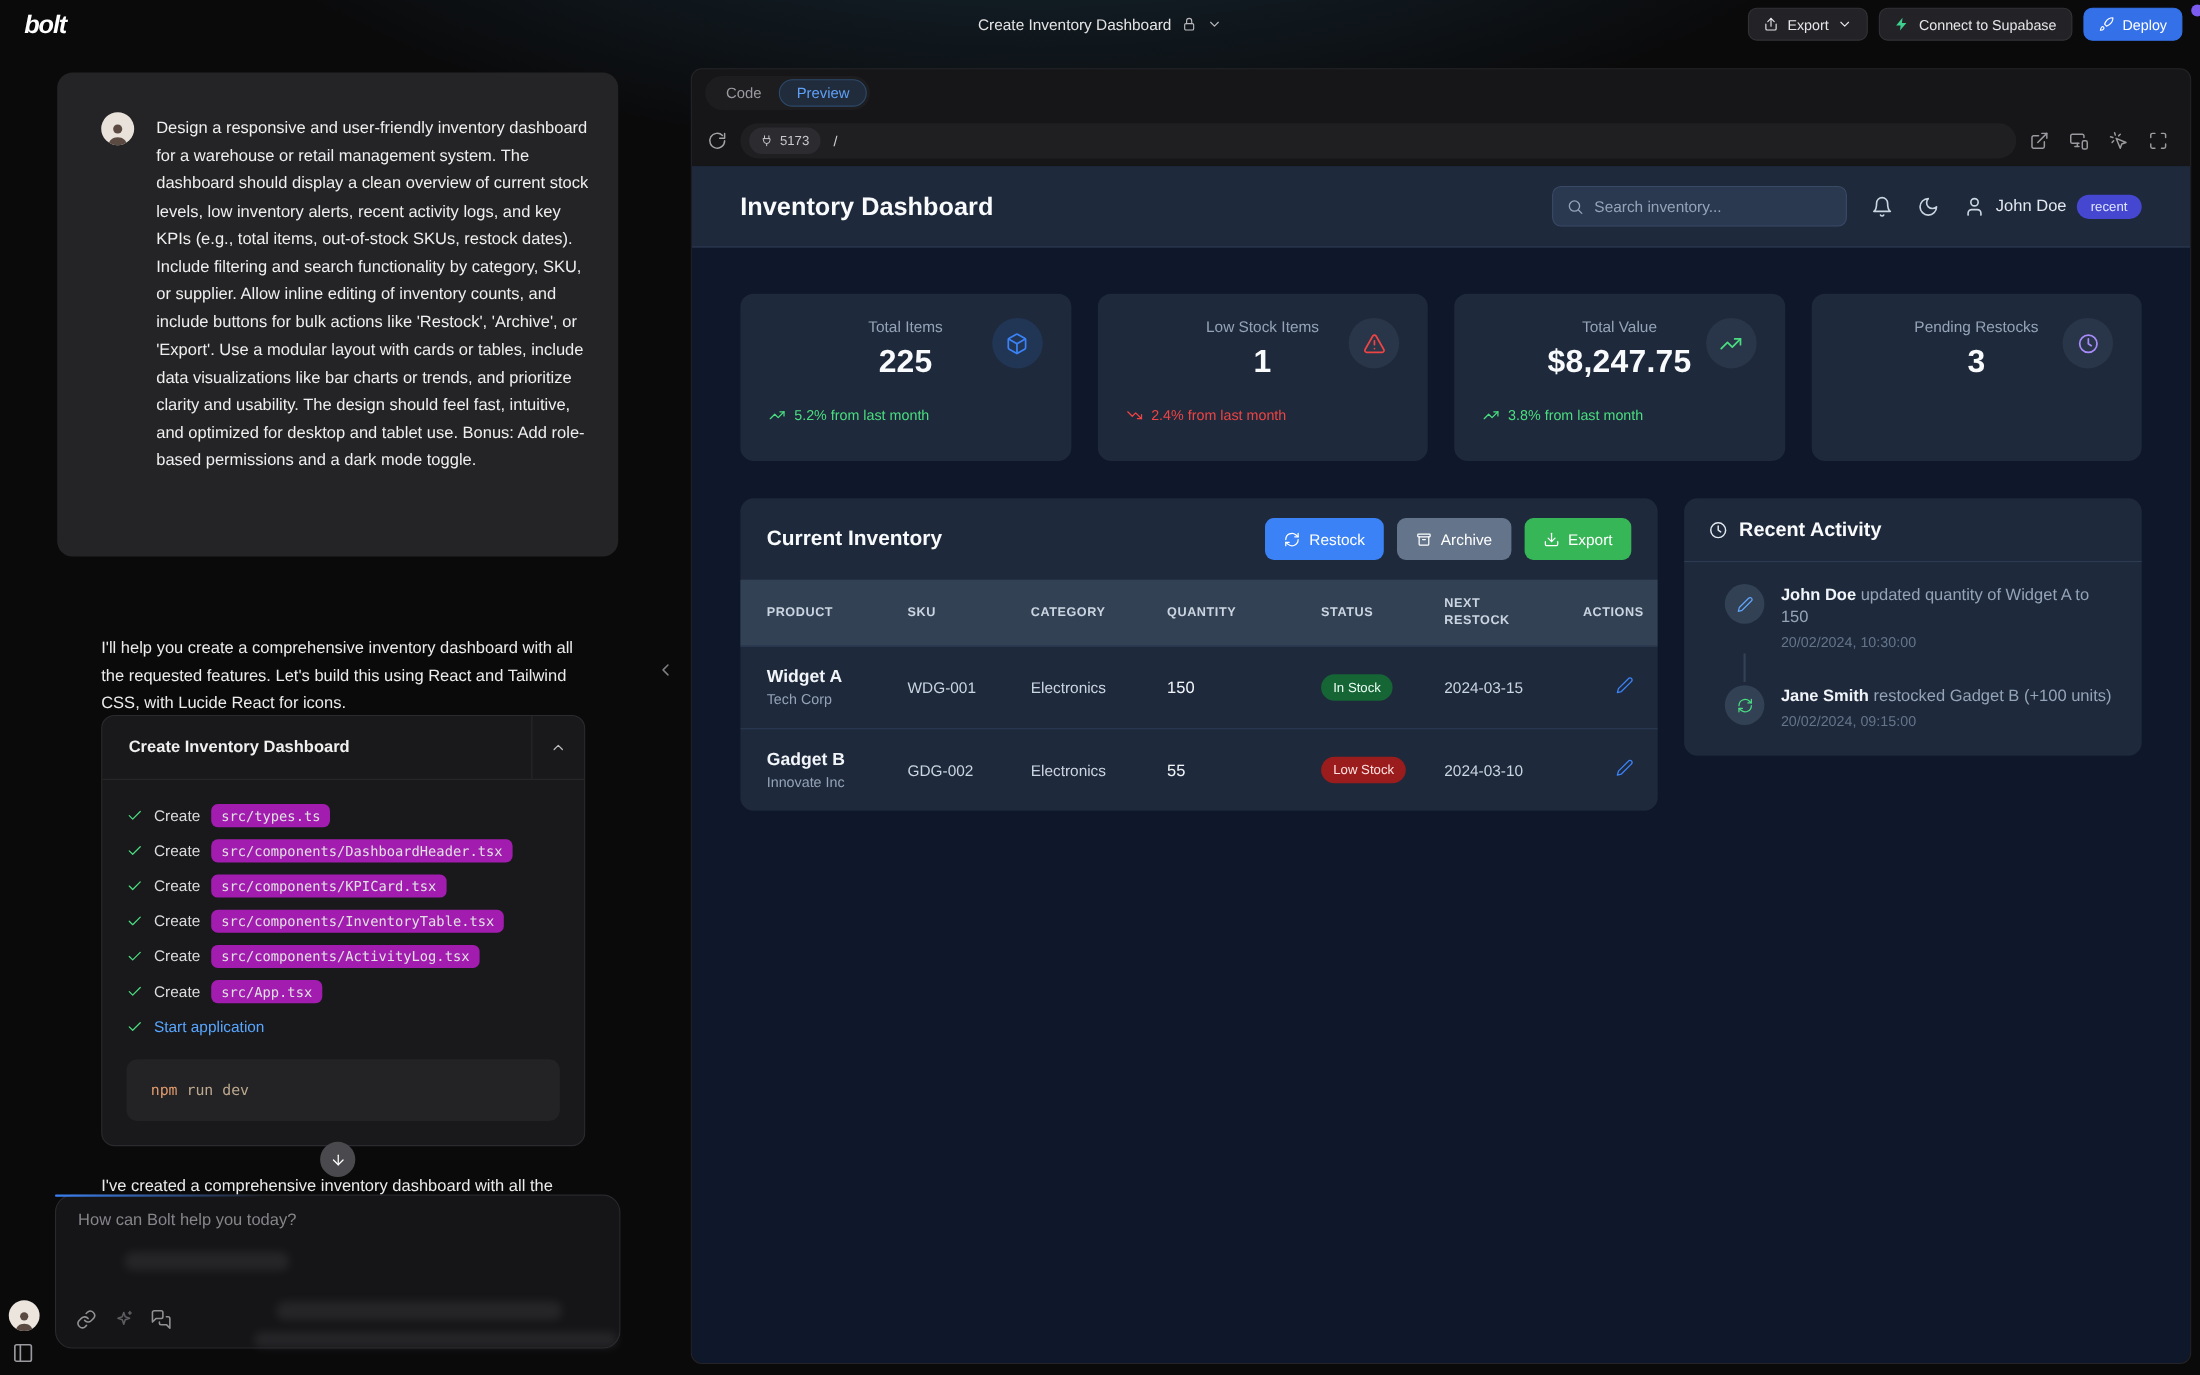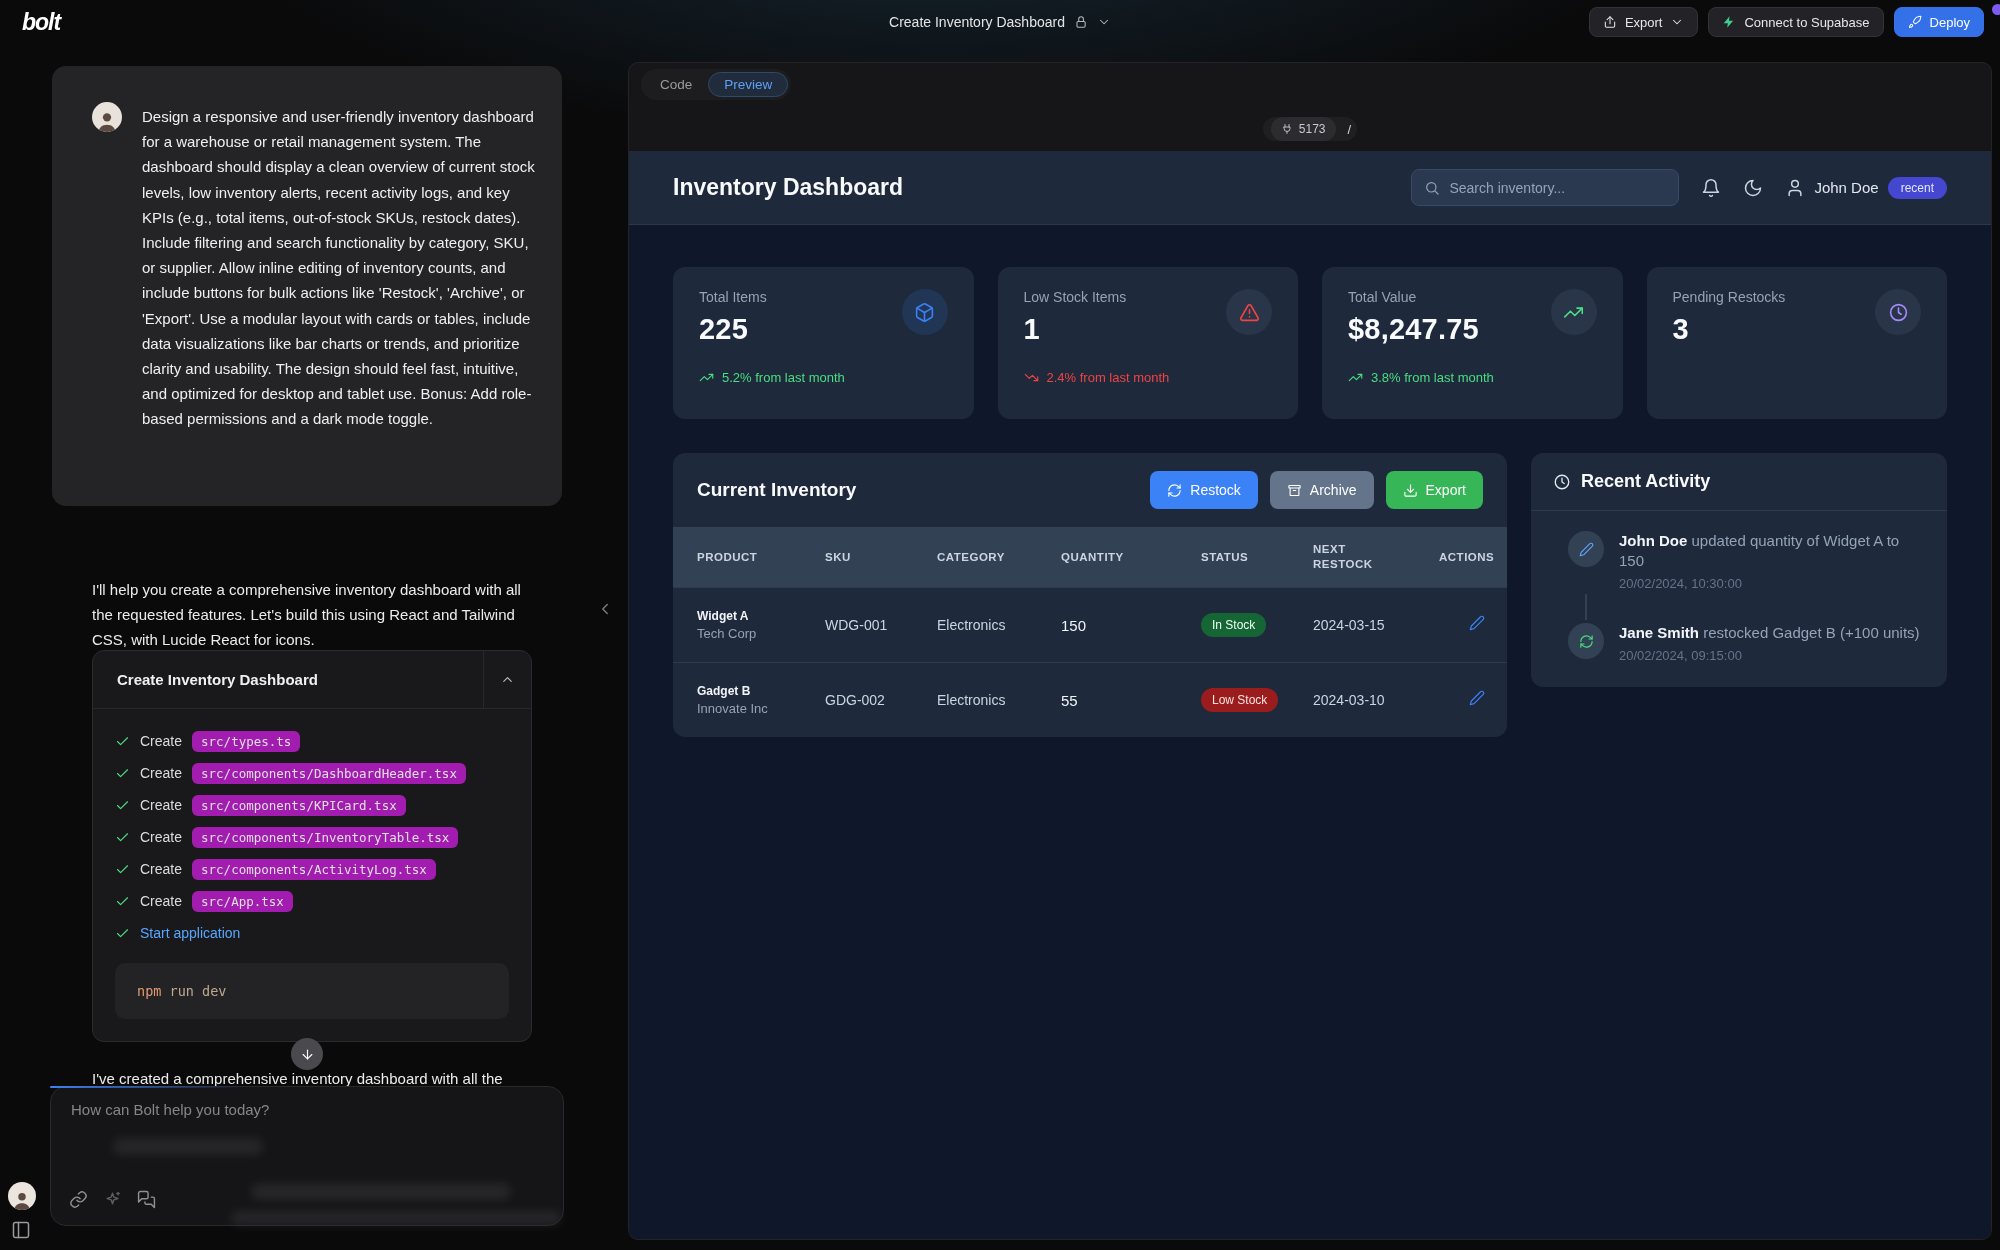--- a/index.html
+++ b/index.html
@@ -68,21 +68,21 @@
   .panel-toggle{ position:absolute; left:11px; top:1176px; width:20px; height:20px; color:#9a9a9e; cursor:pointer; }
 
   .collapse-chevron{ position:absolute; left:596px; top:600px; width:18px; height:18px; color:#7e7e83; cursor:pointer; }
 
   
   .workbench{ position:absolute; left:628px; top:62px; width:1364px; height:1178px; background:#161618; border:1px solid #242428; border-radius:10px; }
   .wb-tabs{ height:42px; display:flex; align-items:center; padding-left:12px; }
   .seg{ display:inline-flex; background:#1d1d20; border-radius:999px; padding:3px; }
   .seg-item{ padding:5px 16px; border-radius:999px; font-size:13.5px; color:#9a9aa0; cursor:pointer; }
   .seg-item.active{ background:#202b3b; border:1px solid #2d4a6b; padding:4px 15px; color:#5fa0f6; }
-  .wb-url{ height:46px; display:flex; align-items:center; gap:12px; padding:0 14px;flex-direction:column; }
+  .wb-url{ height:46px; display:flex; align-items:center; gap:12px; padding:0 14px; }
   .wb-url .reload{ width:18px; height:18px; color:#a2a2a6; cursor:pointer; }
   .urlbar{ flex:1; height:32px; background:#1f1f22; border-radius:999px; display:flex; align-items:center; padding:0 6px; }
   .port-chip{ display:flex; align-items:center; gap:6px; height:24px; padding:0 10px; margin-left:2px; background:#2c2c30; border-radius:999px; font-size:12px; color:#c9c9cd; }
   .port-chip svg{ width:12px; height:12px; color:#c9c9cd; }
   .url-path{ margin-left:12px; font-size:13px; color:#d2d2d6; }
   .wb-url .right-ics{ display:flex; gap:18px; color:#9a9a9f; margin-right:6px; }
   .wb-url .right-ics svg{ width:18px; height:18px; cursor:pointer; }
 
   .preview{ position:absolute; left:0; right:0; top:88px; bottom:0; background:#0f172a; border-radius:0 0 10px 10px; overflow:hidden; }
 
@@ -92,21 +92,21 @@
   .dash-right{ display:flex; align-items:center; gap:22px; }
   .search{ width:268px; height:37px; background:#2b3950; border:1px solid #3a4a66; border-radius:8px; display:flex; align-items:center; gap:9px; padding:0 12px; color:#94a3b8; }
   .search svg{ width:16px; height:16px; flex:none; }
   .search input{ background:transparent; border:none; outline:none; width:100%; font-family:"Liberation Sans",sans-serif; font-size:14px; color:#e2e8f0; }
   .search input::placeholder{ color:#94a3b8; }
   .hicon{ width:20px; height:20px; color:#cbd5e1; cursor:pointer; }
   .who{ display:flex; align-items:center; gap:9px; }
   .who .name{ font-size:15px; color:#e2e8f0; }
   .role-badge{ background:#4547d0; color:#e0e7ff; font-size:12px; padding:4px 13px; border-radius:999px; }
 
-  .kpi-row{ display:flex; gap:24px; padding:42px 44px 0 44px; }
+  .kpi-row{ display:flex; gap:24px; padding:42px 44px 0 44px;text-align:center; }
   .kpi{ flex:1; background:#1e293b; border-radius:12px; padding:22px 26px; height:152px; position:relative; }
   .kpi .lbl{ font-size:14px; color:#94a3b8; }
   .kpi .val{ font-size:29px; font-weight:700; color:#f8fafc; margin-top:8px; letter-spacing:.2px; }
   .kpi .circ{ position:absolute; right:26px; top:22px; width:46px; height:46px; border-radius:50%; display:flex; align-items:center; justify-content:center; }
   .kpi .circ svg{ width:21px; height:21px; }
   .circ.blue{ background:rgba(59,130,246,.14); color:#3b82f6; }
   .circ.red{ background:rgba(148,163,184,.10); color:#ef4444; }
   .circ.green{ background:rgba(148,163,184,.10); color:#4ade80; }
   .circ.purple{ background:rgba(148,163,184,.10); color:#a78bfa; }
   .trend{ display:flex; align-items:center; gap:8px; margin-top:24px; font-size:13px; }
@@ -122,21 +122,21 @@
   .btn svg{ width:15px; height:15px; }
   .btn.restock{ background:#3b82f6; }
   .btn.archive{ background:#64748b; }
   .btn.export{ background:#36b656; }
   .tgrid{ display:grid; grid-template-columns:128px 112px 124px 140px 112px 126px minmax(46px,1fr); align-items:center; padding:0 24px; }
   .thead{ background:#334155; min-height:60px; padding-top:11px; padding-bottom:11px; }
   .th{ font-size:11.5px; font-weight:700; color:#cbd5e1; letter-spacing:.5px; line-height:15px; }
   .th:last-child{ text-align:right; }
   .trow{ min-height:75px; border-top:1px solid #2c3a54; }
   .trow:first-of-type{ border-top:none; }
-  .prod .pname{ font-size:12px; font-weight:700; color:#f1f5f9; }
+  .prod .pname{ font-size:16px; font-weight:700; color:#f1f5f9; }
   .prod .psup{ font-size:13px; color:#94a3b8; margin-top:3px; }
   .tcell{ font-size:14px; color:#cbd5e1; }
   .tcell.qty{ color:#f1f5f9; font-size:15px; }
   .pill{ display:inline-block; font-size:12px; padding:5px 11px; border-radius:999px; }
   .pill.in-stock{ background:#166534; color:#ecfdf5; }
   .pill.low-stock{ background:#9b1c1c; color:#fee2e2; }
   .rowact{ text-align:right; color:#3b82f6; }
   .rowact svg{ width:16px; height:16px; display:inline-block; cursor:pointer; }
 
   .act-card{ width:416px; background:#1e293b; border-radius:12px; }

